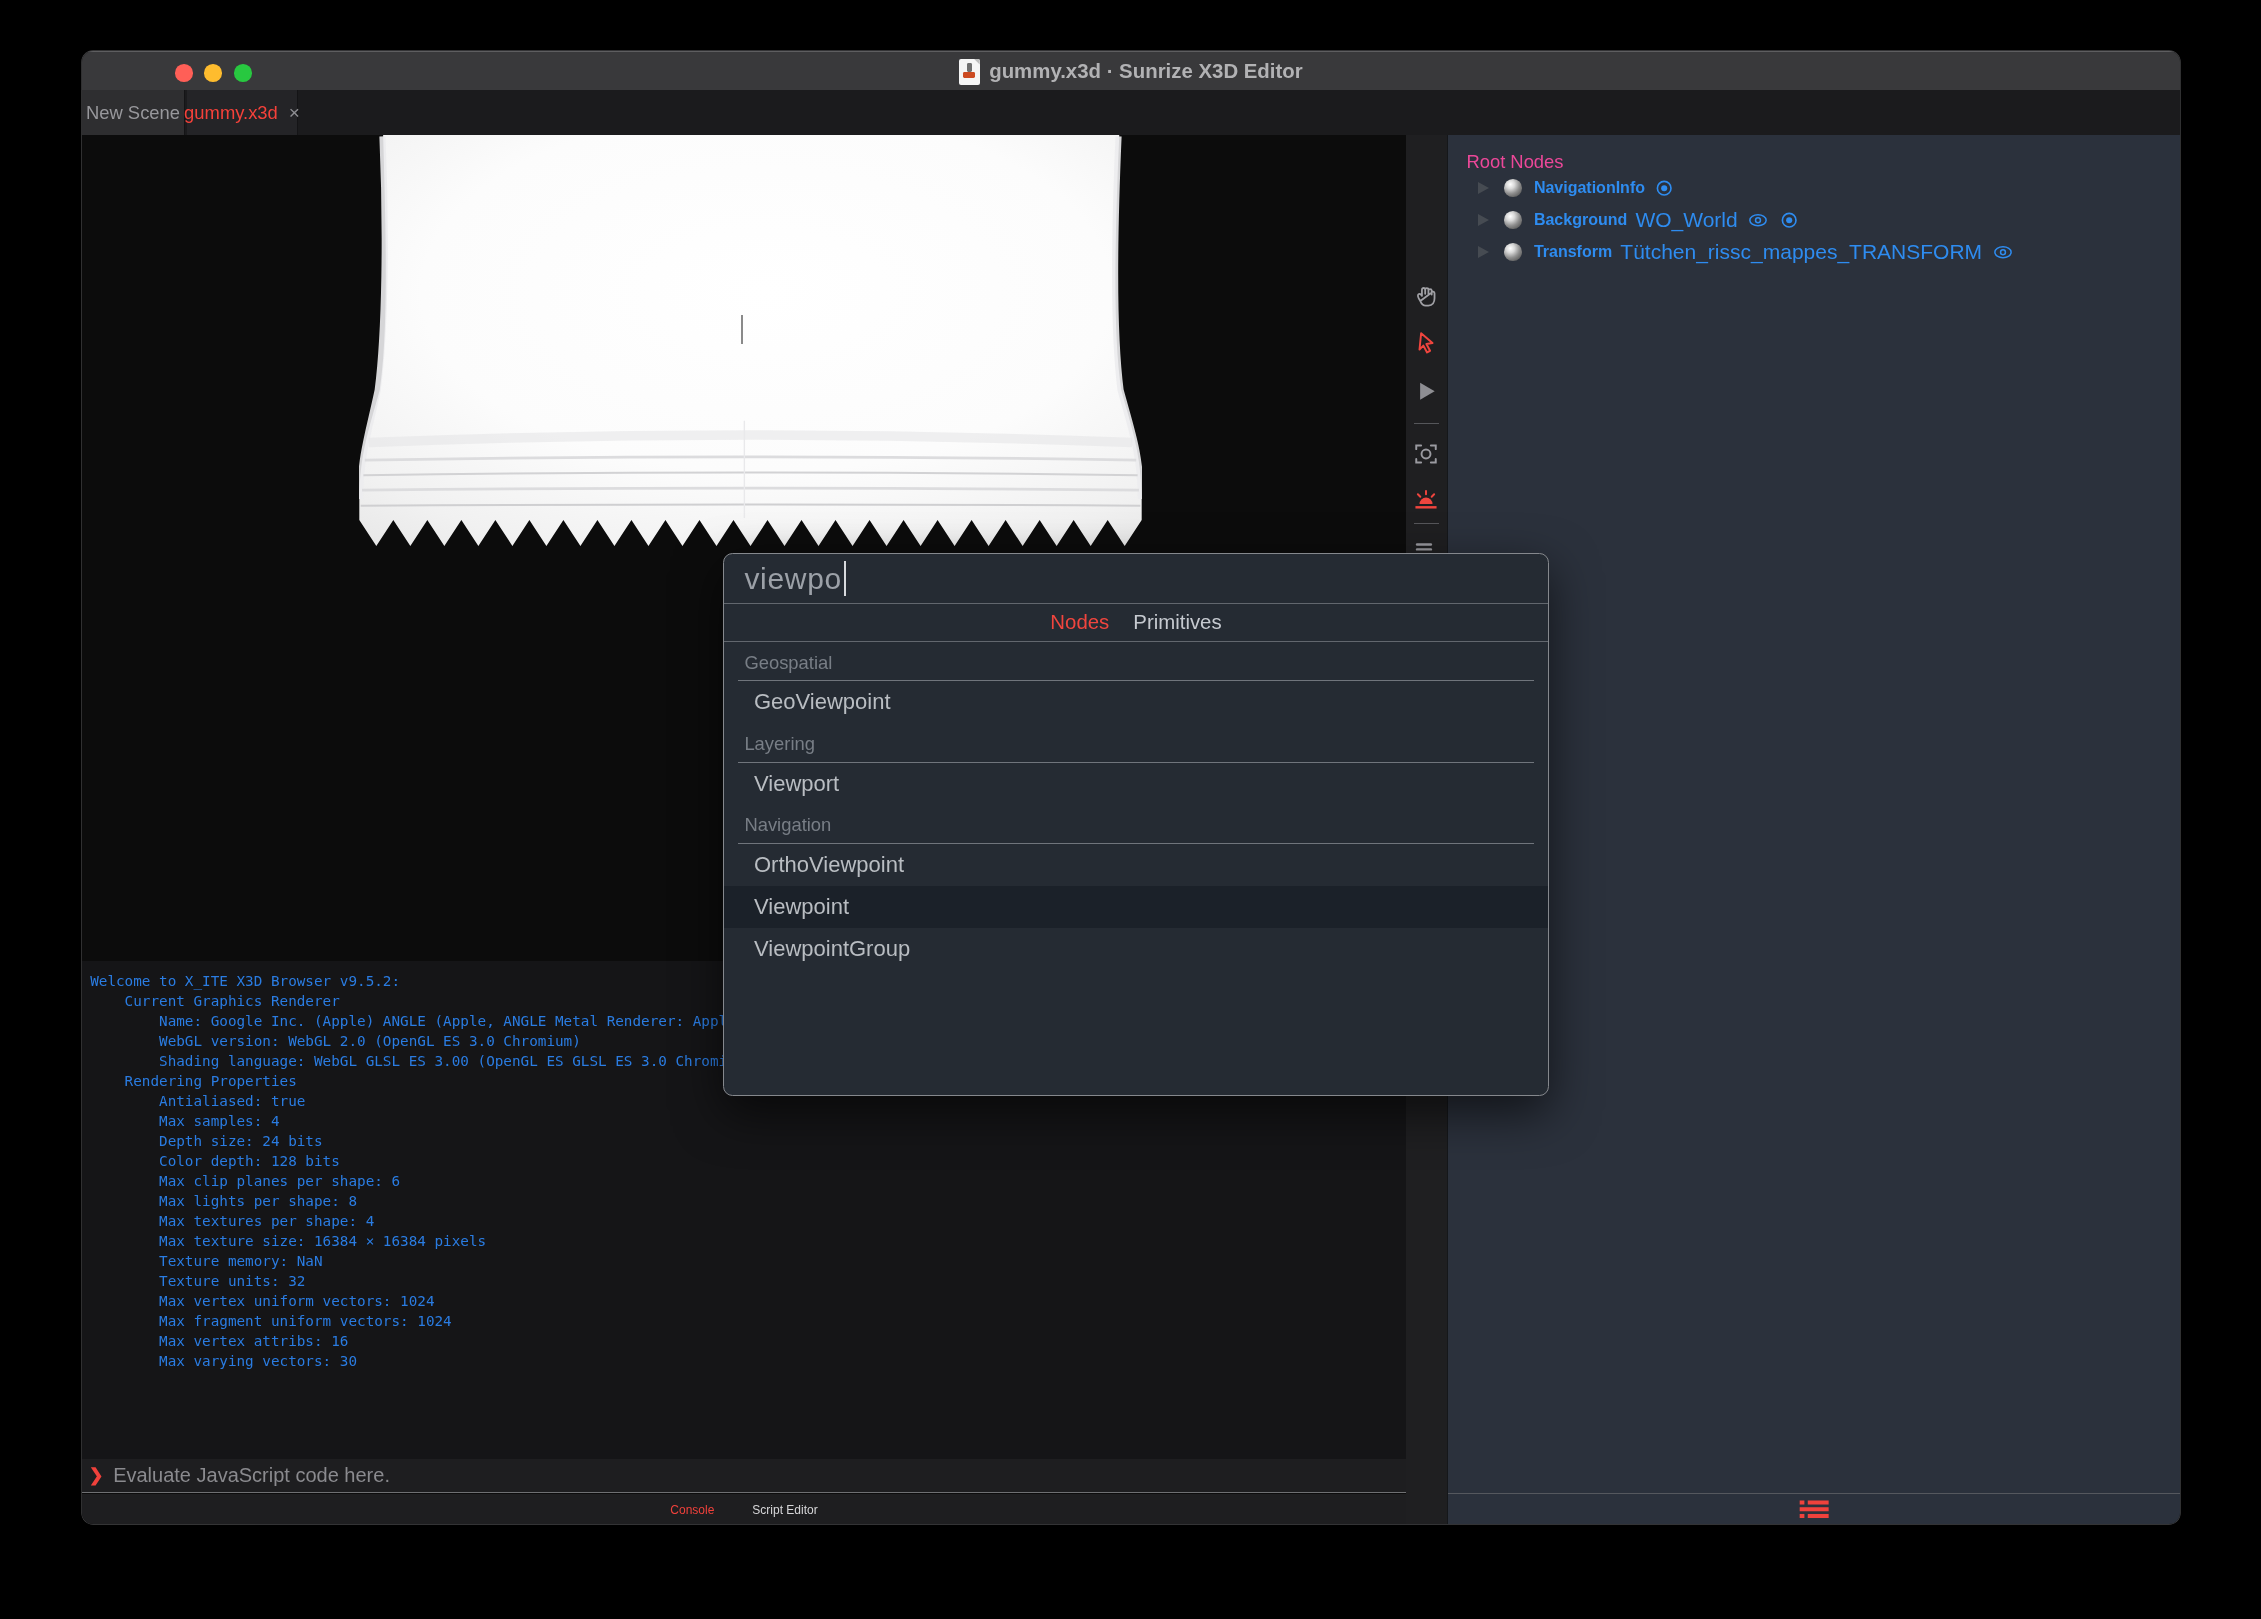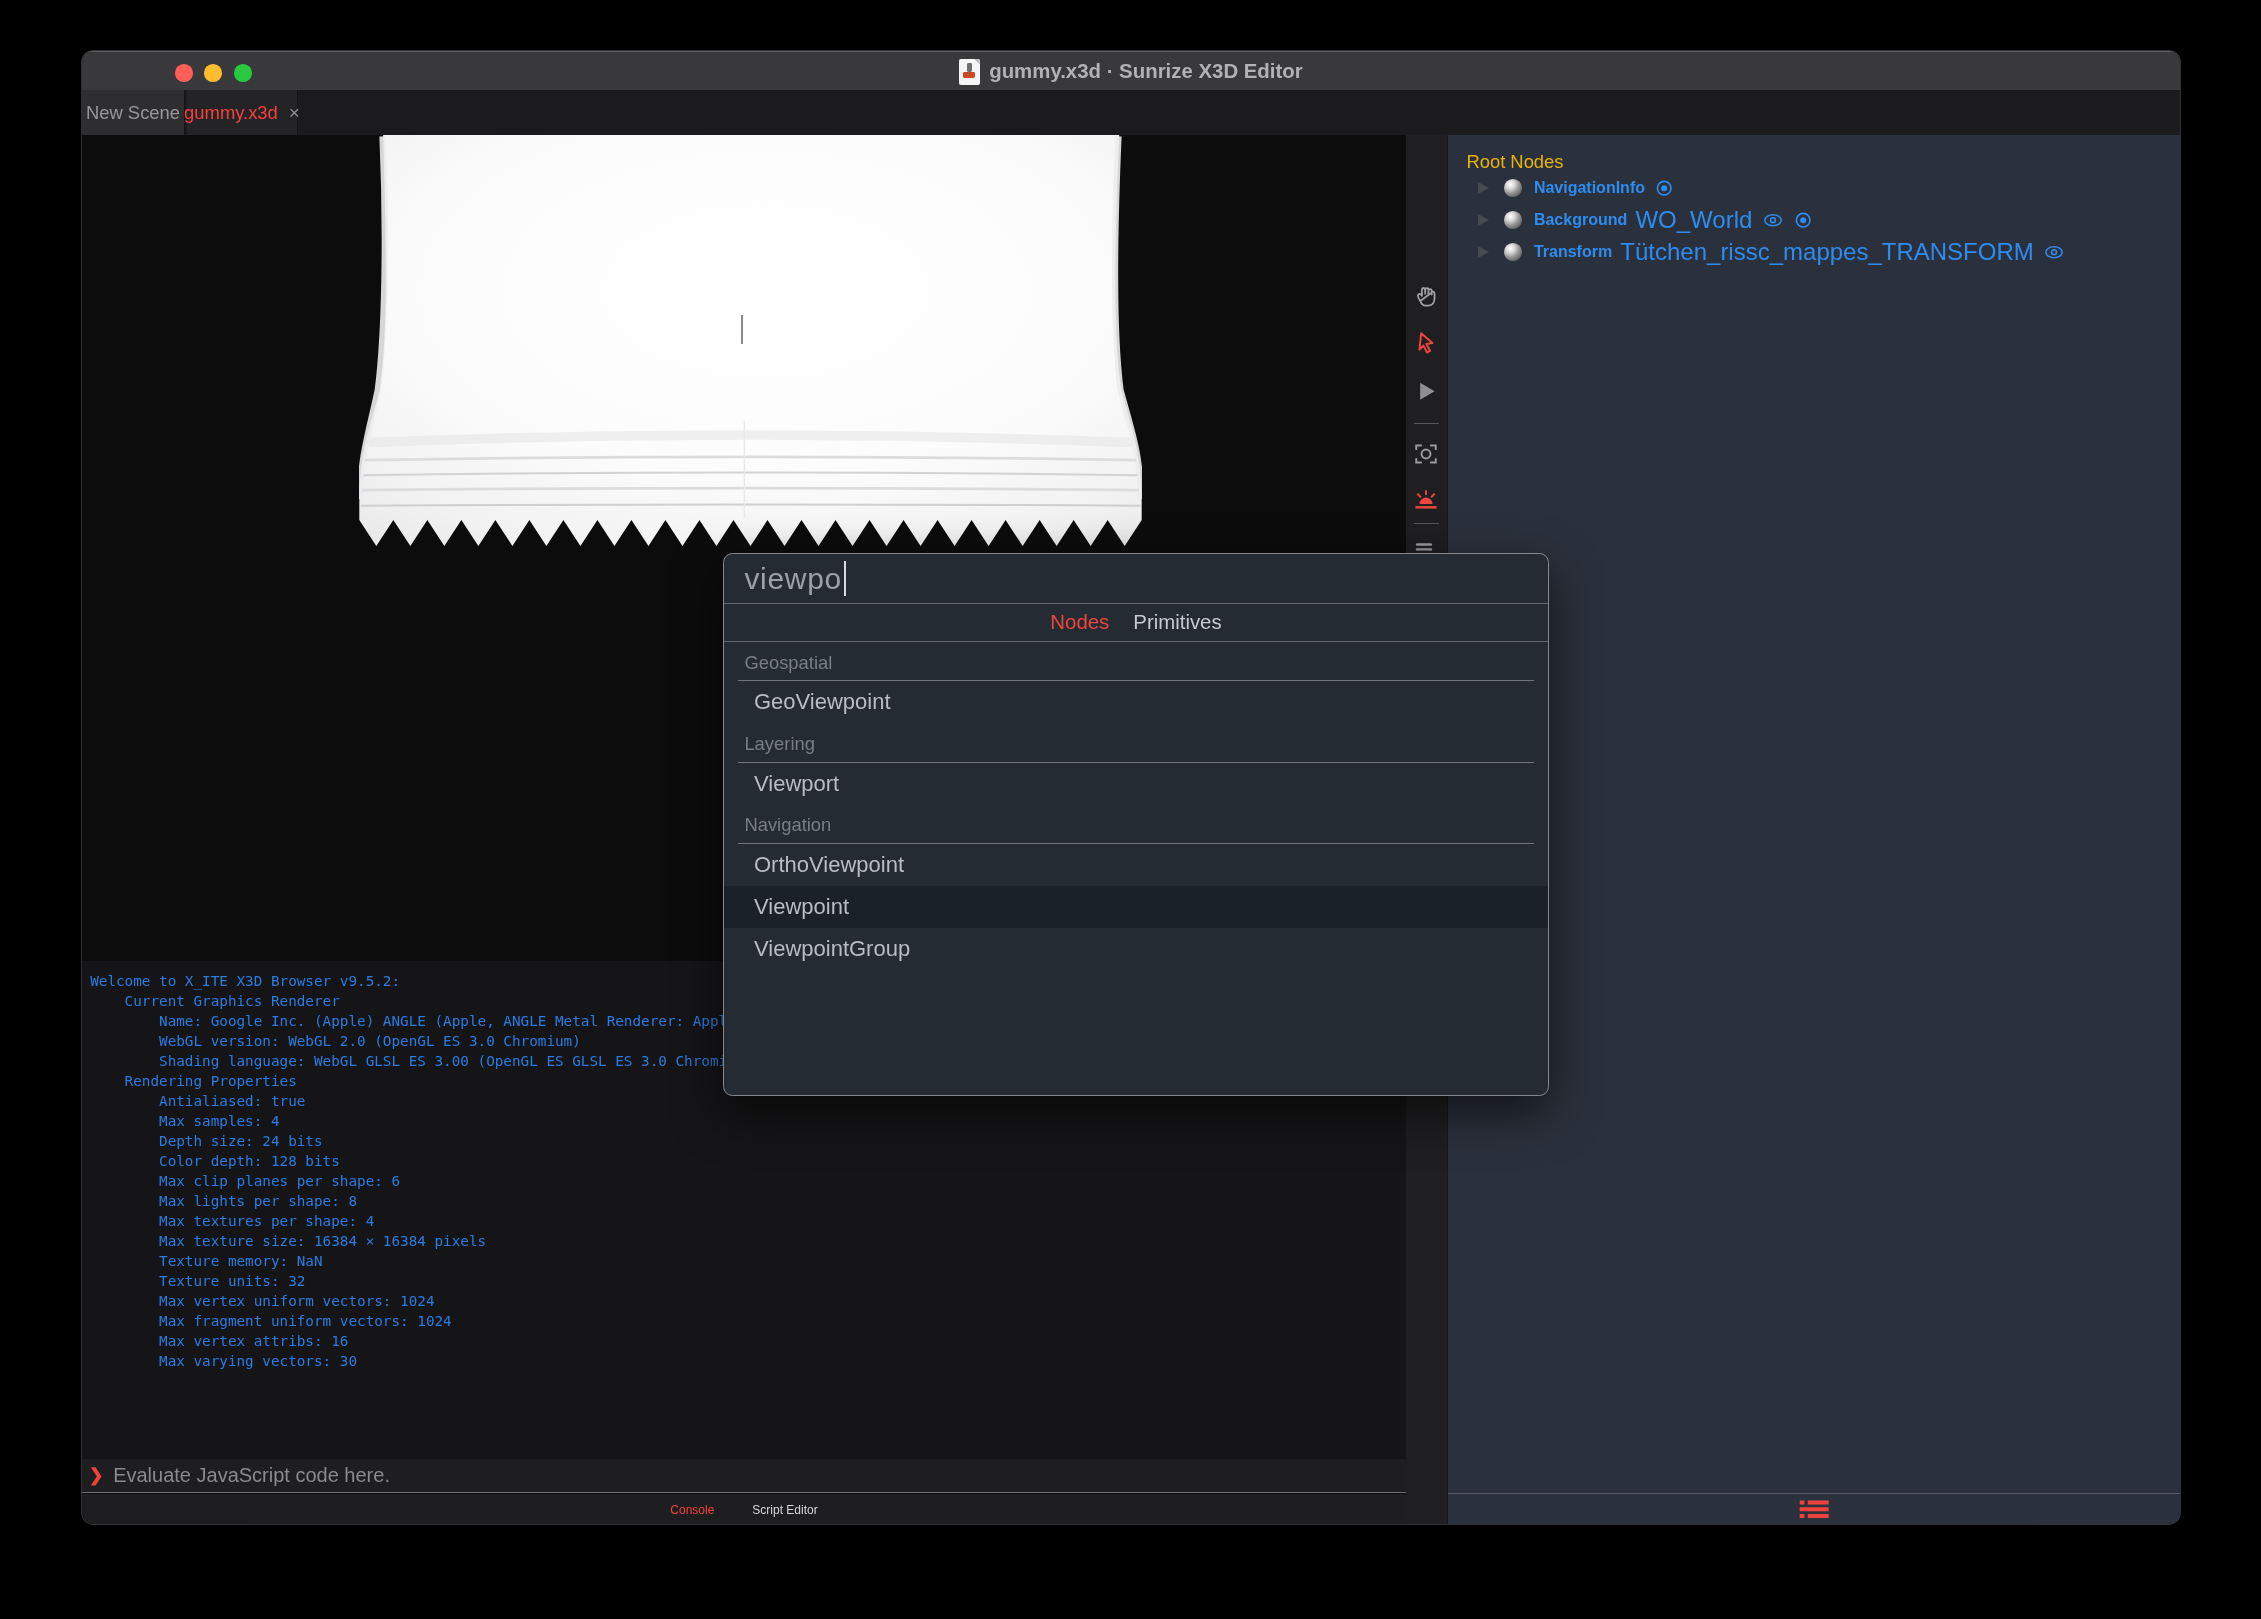--- a/index.html
+++ b/index.html
@@ -69,31 +69,31 @@
   .tool-strip { position:absolute; left:1324px; top:0; width:41px; height:1390px;
                 background:#1f1f21; }
   .tool { position:absolute; left:6.8px; width:27px; height:27px; display:flex;
           align-items:center; justify-content:center; }
   .tool-divider { position:absolute; left:8.2px; width:24.5px; height:0;
                   border-top:1.4px solid #55565a; }
 
   
   .right-panel { position:absolute; left:1365px; top:0; width:733px; height:1390px;
                  background:#2b313c; border-left:1.4px solid #15171a; }
-  .outline-header { position:absolute; left:18.4px; top:16.3px; font-size:18.4px; color:#eab308; }
+  .outline-header { position:absolute; left:18.4px; top:16.3px; font-size:18.4px; color:#ec4899; }
   .tree-row { position:absolute; left:0; width:100%; height:32px;
               display:flex; align-items:center; }
   .row-1 { top:37px; } .row-2 { top:69px; } .row-3 { top:101px; }
   .expander { width:0; height:0; border-left:11px solid #464b52;
               border-top:6.8px solid transparent; border-bottom:6.8px solid transparent;
               margin-left:30px; }
   .sphere { width:17.7px; height:17.7px; border-radius:50%; margin-left:15px;
             background:radial-gradient(circle at 35% 30%, #ffffff 0%, #d9d9d9 25%, #8d8d8d 55%, #3a3a3a 100%); }
   .node-type { color:#2e8cf0; font-size:16px; font-weight:bold; margin-left:12.2px; }
-  .node-name { color:#2e8cf0; font-size:24px; margin-left:8.2px; }
+  .node-name { color:#2e8cf0; font-size:21px; margin-left:8.2px; }
   .node-icon { margin-left:9.5px; display:flex; align-items:center; }
 
   .panel-bottom-bar { position:absolute; left:0; top:1358px; width:100%; height:32px;
                       border-top:1.4px solid #55585e; display:flex; align-items:center;
                       justify-content:center; }
 
   
   .dialog { position:absolute; left:723px; top:553px; width:826px; height:543px;
             background:#252b33; border:1.4px solid #85888d; border-radius:9.5px;
             box-shadow:0 16.3px 48px rgba(0,0,0,.6); z-index:50; overflow:hidden; }

